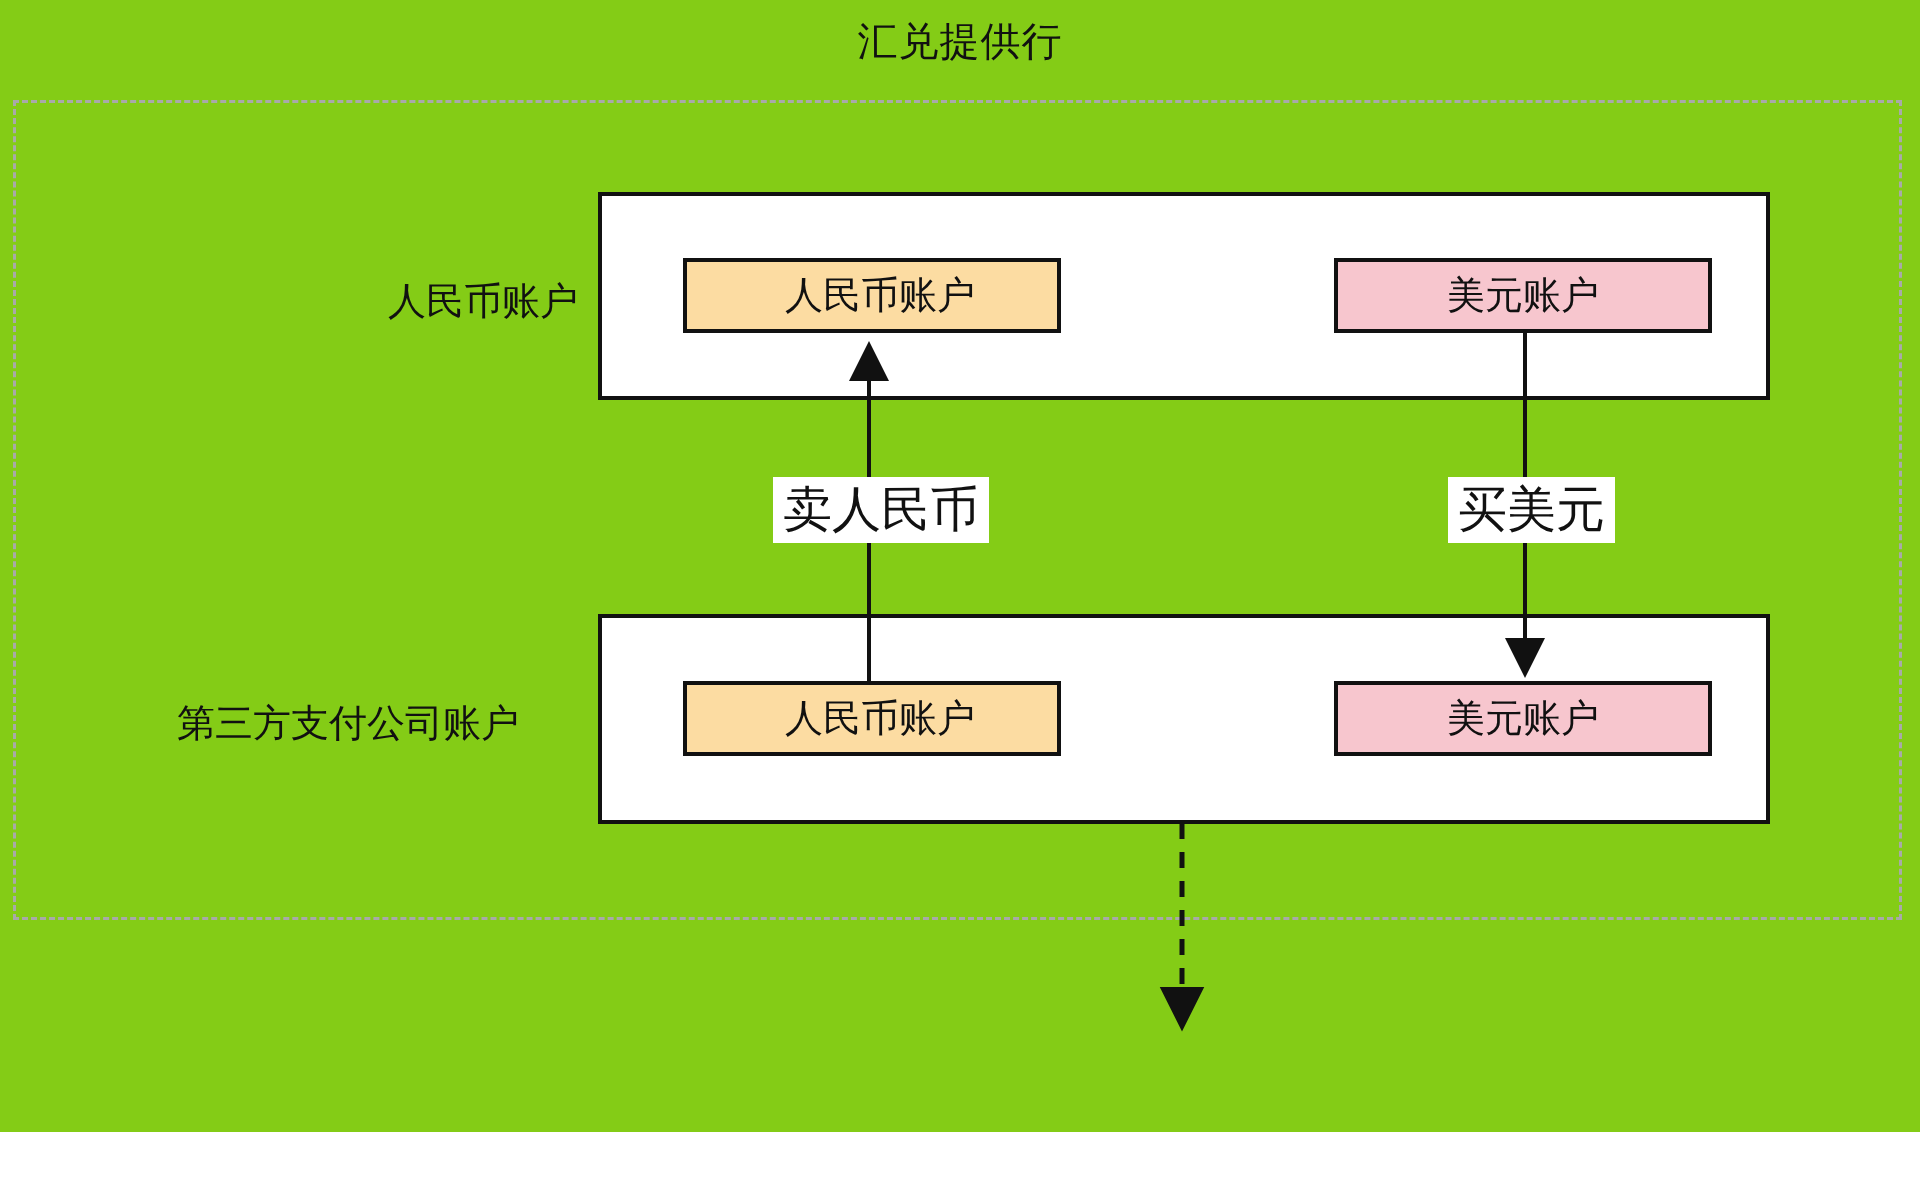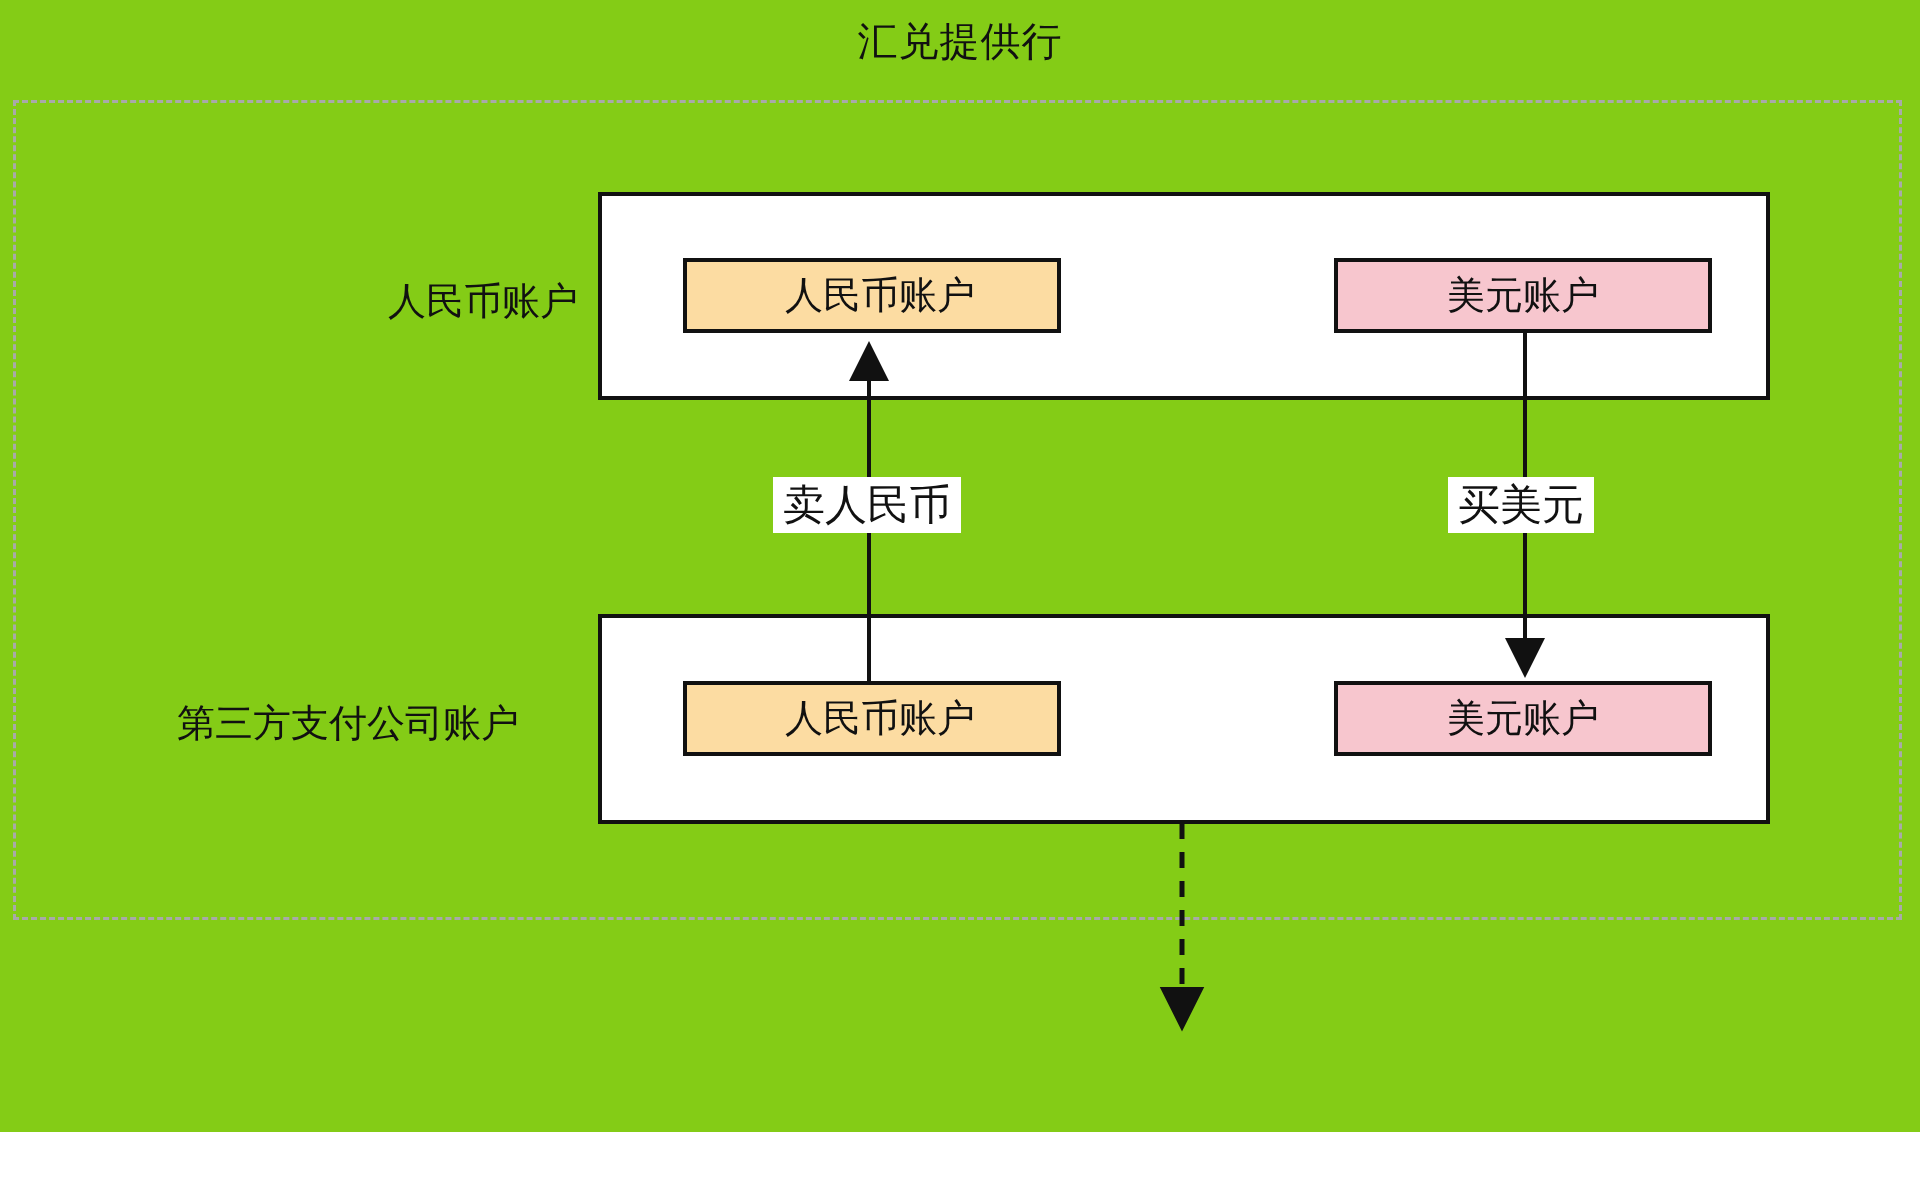--- a/index.html
+++ b/index.html
@@ -111,21 +111,21 @@
     left: 0;
     top: 0;
     width: 1920px;
     height: 1197px;
     pointer-events: none;
   }
 
   
   .flow-label {
     position: absolute;
-    font-size: 42px;
+    font-size: 49px;
     color: #111111;
     white-space: nowrap;
     background: #ffffff;
     padding: 0 10px;
   }
   #sell-cny-label { left: 773px;  top: 477px; }
   #buy-usd-label  { left: 1448px; top: 477px; }
 
   
   #tpp-company-box {

